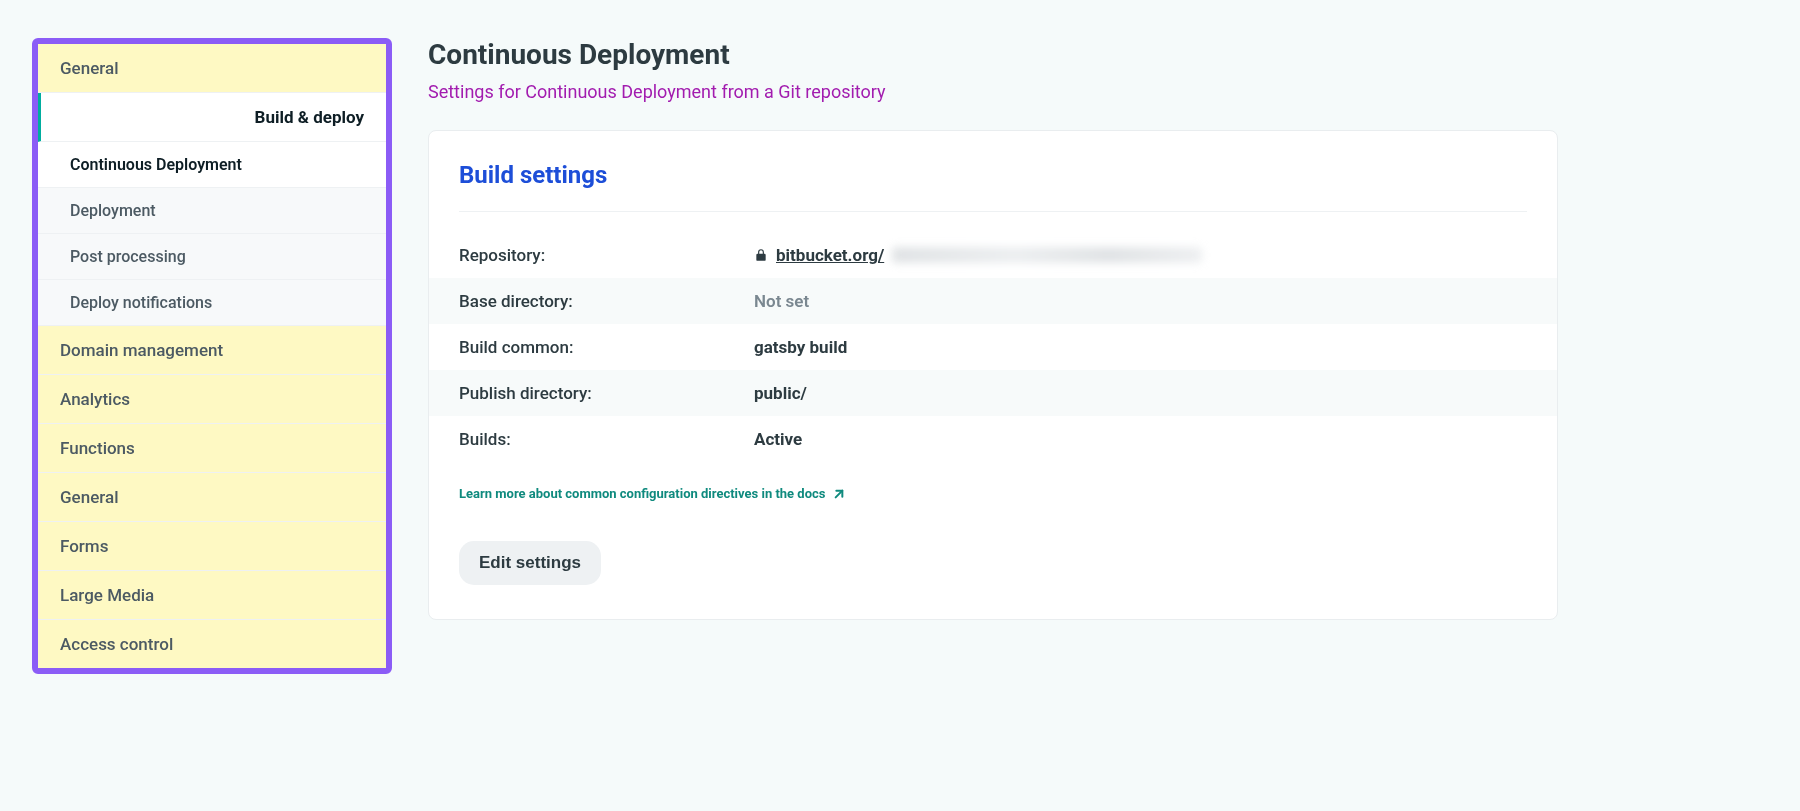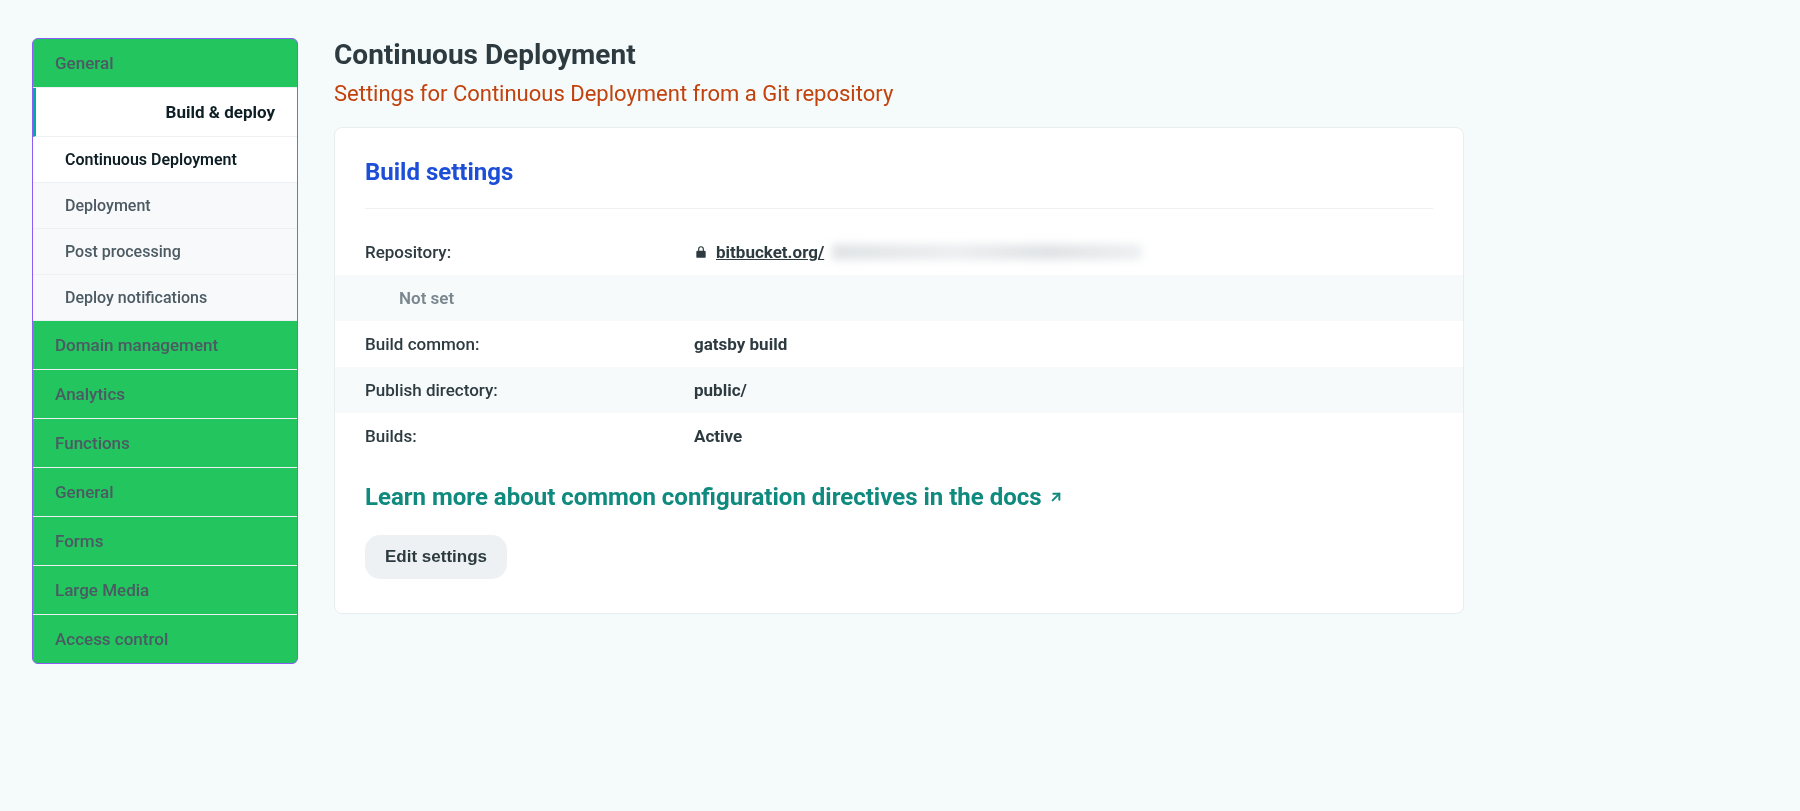--- a/index.html
+++ b/index.html
@@ -12,23 +12,23 @@
       width: 1800px;
     }
     .page {
       display: flex;
       padding: 38px 32px 0 32px;
       gap: 36px;
       align-items: flex-start;
     }
     
     .sidebar {
-      width: 266px;
-      background: #22c55e;
-      border: 1px solid #8b5cf6;
+      width: 360px;
+      background: #fef9c3;
+      border: 6px solid #8b5cf6;
       border-radius: 6px;
       flex-shrink: 0;
     }
     .side-item {
       display: block;
       padding: 14px 22px;
       font-size: 17px;
       color: #4c5a63;
       border-bottom: 1px solid #eef1f3;
       cursor: pointer;
@@ -67,23 +67,23 @@
       flex: 1;
       max-width: 1130px;
     }
     .page-title {
       font-size: 28px;
       font-weight: 700;
       color: #2d3b41;
       margin-bottom: 10px;
     }
     .page-subtitle {
-      font-size: 22px;
-      color: #c2410c;
-      margin-bottom: 21px;
+      font-size: 18px;
+      color: #a21caf;
+      margin-bottom: 28px;
     }
     .card {
       background: #fff;
       border: 1px solid #e9edef;
       border-radius: 8px;
       padding: 30px 30px 34px 30px;
     }
     .card-title {
       font-size: 24px;
       font-weight: 700;
@@ -105,21 +105,20 @@
       font-weight: 500;
       flex-shrink:0;
     }
     .kv-val {
       font-size: 17px;
       color: #2d3b41;
       font-weight: 700;
       display: flex;
       align-items: center;
       gap: 8px;
-      margin-left: 34px;
     }
     .kv-val.notset { color: #7a8790; font-weight:600;}
     .repo-link { text-decoration: underline; font-weight:700; color:#2d3b41;}
     .blurred {
       display:inline-block;
       width: 310px;
       height: 16px;
       background: linear-gradient(90deg,#c7ccd0 0%, #dde1e4 40%, #c7ccd0 70%, #e0e3e6 100%);
       filter: blur(4px);
       border-radius: 4px;
@@ -129,23 +128,23 @@
       display:inline-flex;
       width:14px;
       height:16px;
     }
     .docs-link {
       display:inline-flex;
       align-items:flex-start;
       gap:6px;
       color: #0f8a7e;
       font-weight: 700;
-      font-size: 24px;
+      font-size: 13px;
       margin-top: 24px;
-      margin-bottom: 24px;
+      margin-bottom: 36px;
       cursor:pointer;
     }
     .btn {
       display:inline-block;
       background: #eef1f3;
       border: none;
       border-radius: 15px;
       padding: 12px 20px;
       font-size: 17px;
       font-weight: 600;
@@ -190,20 +189,21 @@
             <svg viewBox="0 0 24 24" width="14" height="16" fill="#2d3b41">
                 <path d="M12 2a5 5 0 0 0-5 5v3H6a2 2 0 0 0-2 2v8a2 2 0 0 0 2 2h12a2 2 0 0 0 2-2v-8a2 2 0 0 0-2-2h-1V7a5 5 0 0 0-5-5zm-3 5a3 3 0 1 1 6 0v3H9V7z"></path>
               </svg>
           </span>
           <a class="repo-link">bitbucket.org/</a>
           <span class="blurred"></span>
         </div>
       </div>
 
       <div class="kv-row alt">
+        <div class="kv-key">Base directory:</div>
         <div class="kv-val notset">Not set</div>
       </div>
 
       <div class="kv-row">
         <div class="kv-key">Build common:</div>
         <div class="kv-val">gatsby build</div>
       </div>
 
       <div class="kv-row alt">
         <div class="kv-key">Publish directory:</div>

